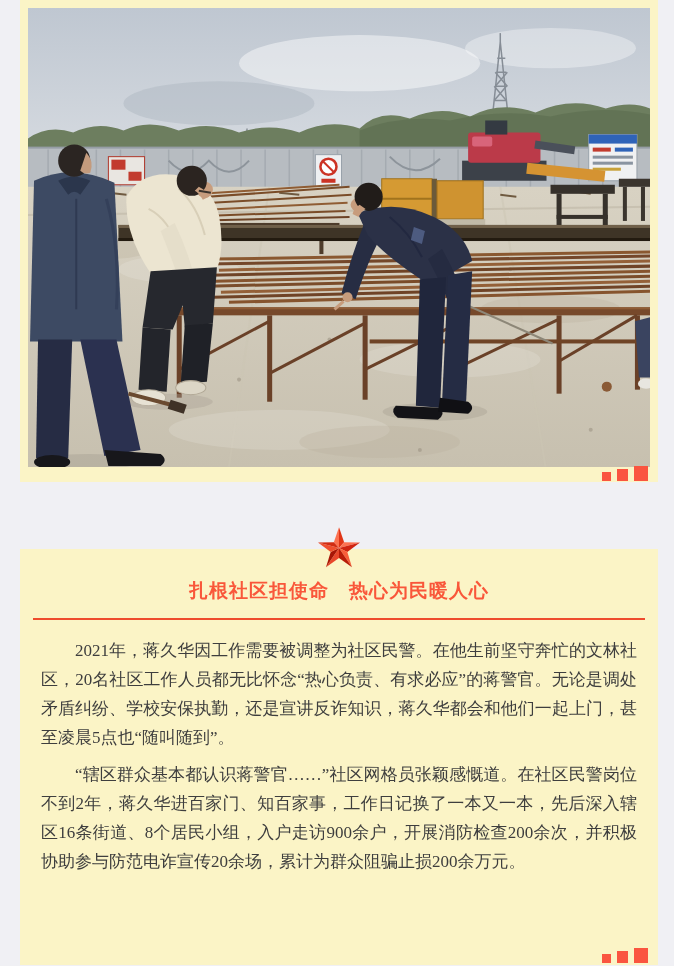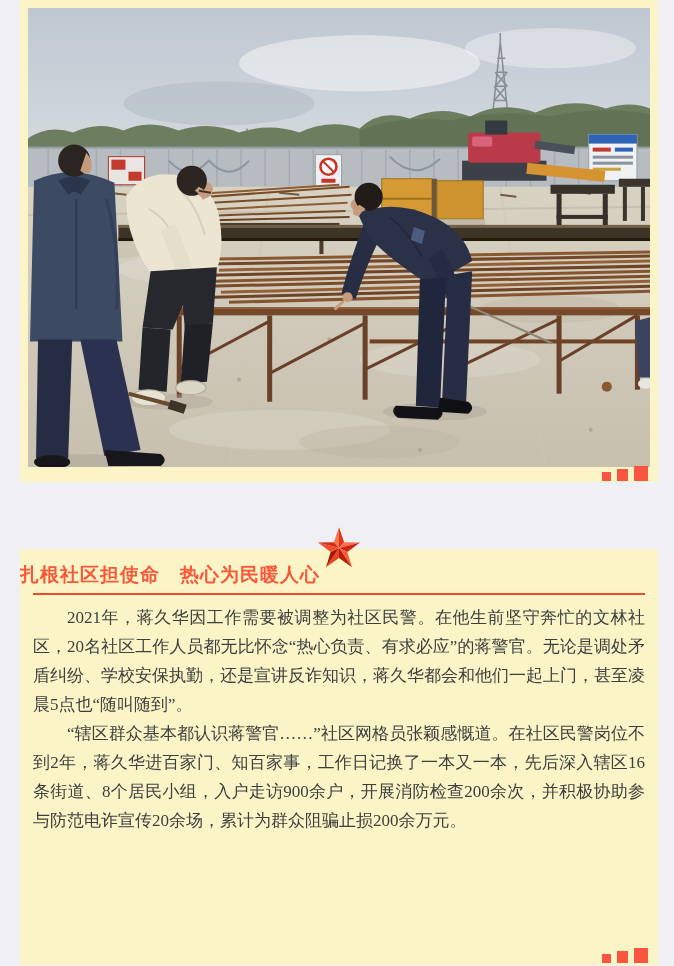--- a/index.html
+++ b/index.html
@@ -35,41 +35,41 @@
   .sq-m{width:11px;height:12px;}
   .sq-l{width:14px;height:15px;}
 
   .card-text{top:549px;height:416px;}
   .star{
     position:absolute;top:-23px;left:50%;
     width:46px;height:43px;margin-left:-23px;
   }
   .star svg{display:block;width:46px;height:43px;}
   .title{
-    margin:0;padding-top:15px;
-    text-align:left;
+    margin:16px;padding-top:15px;
+    text-align:center;
     color:#f9573a;
     font-size:19px;font-weight:bold;
     letter-spacing:1px;
     line-height:22px;
     font-family:"Liberation Sans", sans-serif;
   }
   .divider{
     border:none;height:0;
     border-top:2px solid #ee4b2d;
     margin:7px 13px 0 13px;
   }
   .body-text{
     padding:8px 13px 0 13px;
     font-family:"Liberation Serif", serif;
     color:#3e3e3e;
     font-size:17px;line-height:29px;
     text-align:justify;
   }
-  .body-text p{margin:0;text-indent:2em;}
+  .body-text p{margin:8px;text-indent:2em;}
 </style>
 </head>
 <body>
 
 <div class="page">
 
   <section class="card card-photo">
     <figure class="photo">
       <svg viewBox="0 0 619 457" preserveAspectRatio="none">
         <defs>

